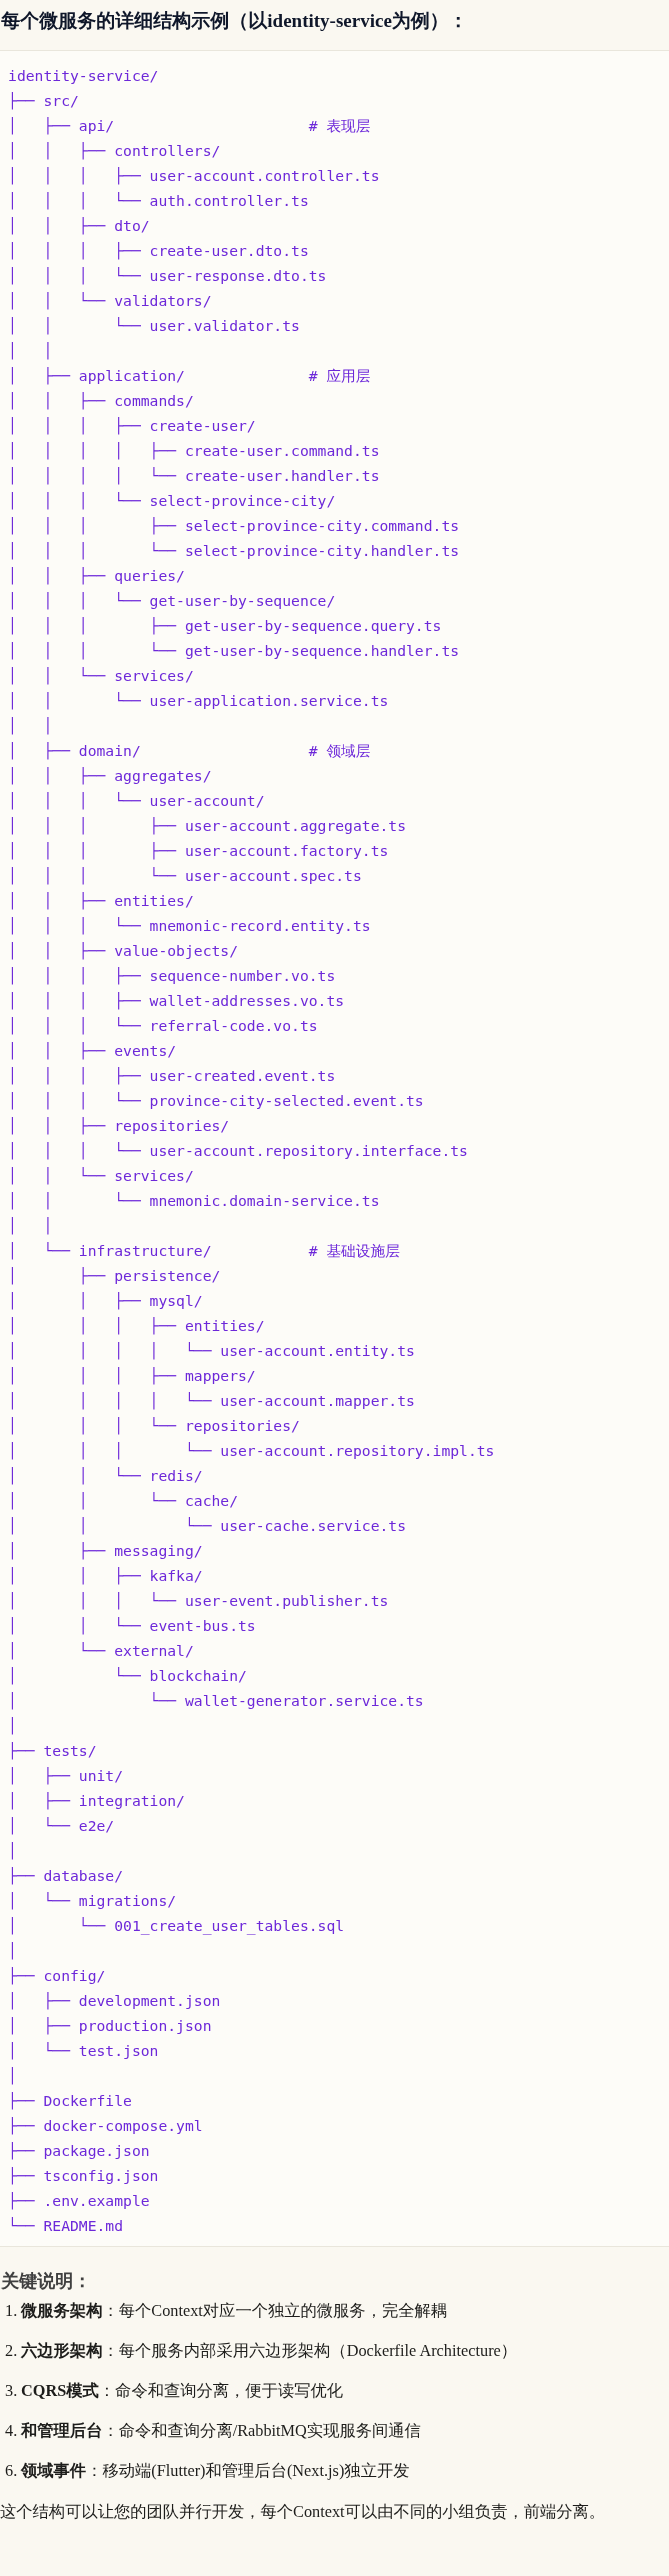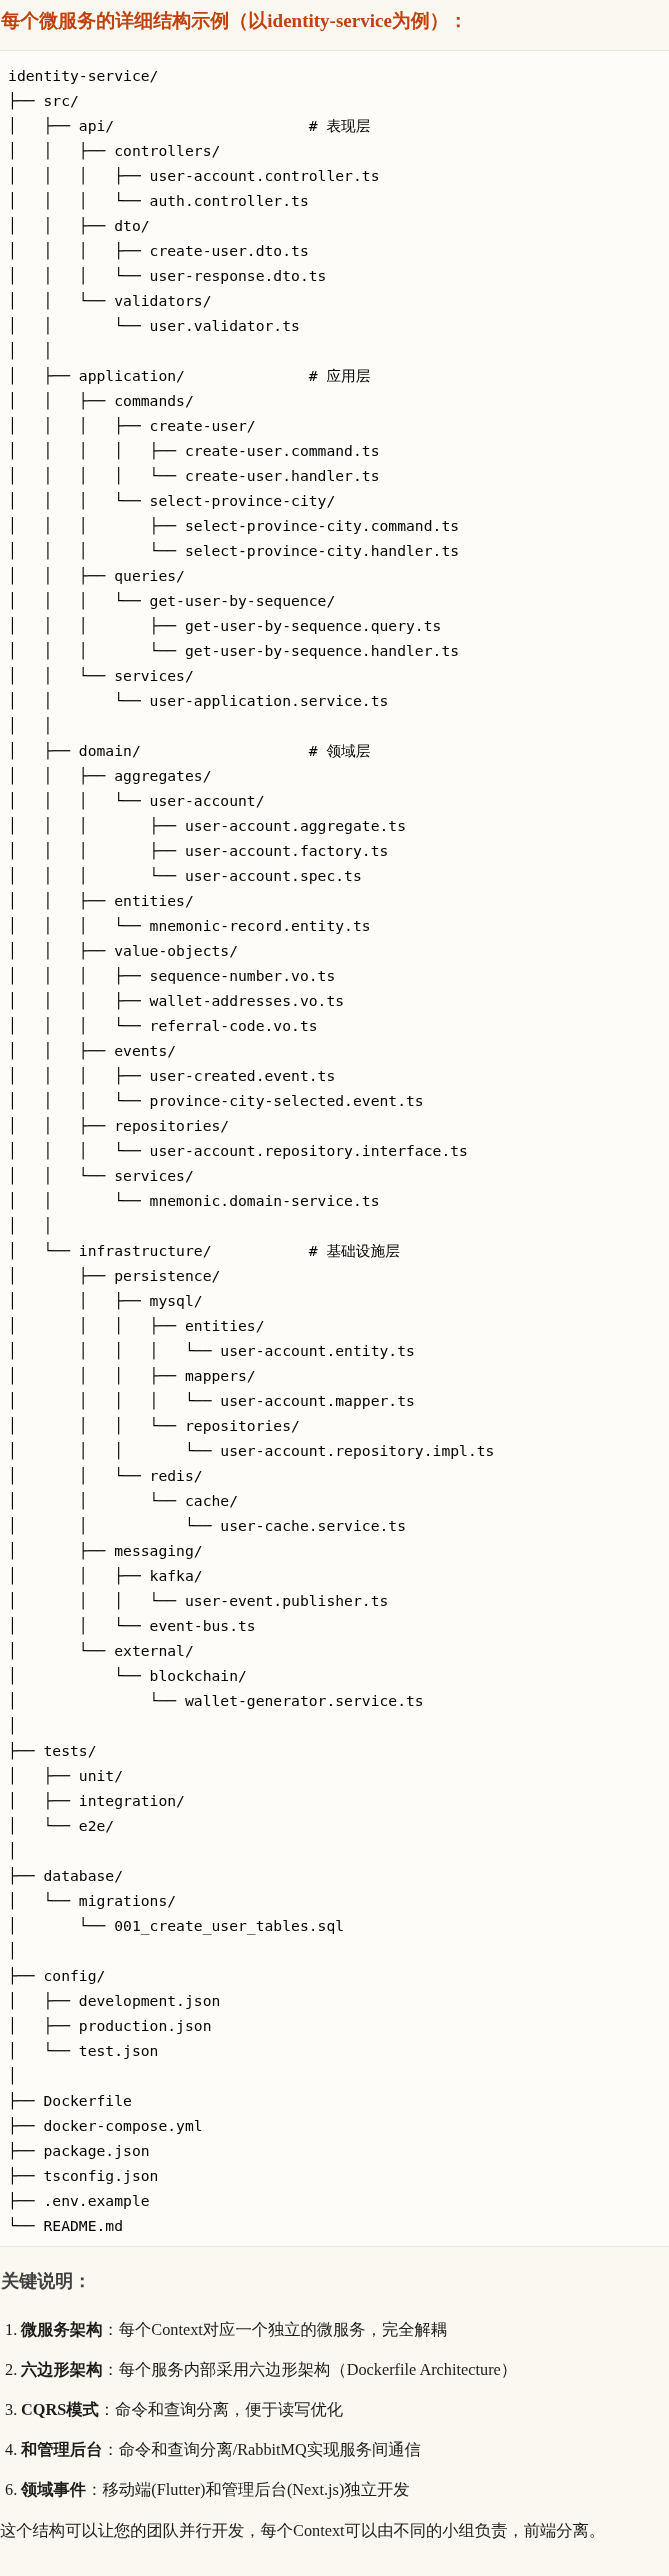--- a/index.html
+++ b/index.html
@@ -14,49 +14,49 @@
   }
   .page {
     width: 669px;
     box-sizing: border-box;
   }
   .title {
     margin: 7.5px 0 0 1.3px;
     font-size: 19px;
     line-height: 26px;
     font-weight: bold;
-    color: #c2410c;
+    color: #0f172a;
     font-family: "Liberation Serif", "DejaVu Serif", serif;
   }
   .codeblock {
     margin-top: 16.3px;
     background: #fdfcf8;
     border-top: 0.6px solid #e9e6dc;
     border-bottom: 0.6px solid #e9e6dc;
   }
   .tree {
     margin: 0;
     padding: 12.5px 6.3px 7.5px 8.1px;
     font-family: "DejaVu Sans Mono", "Liberation Mono", monospace;
     font-size: 14.7px;
     line-height: 25px;
-    color: #000000;
+    color: #6d28d9;
     white-space: pre;
     overflow: hidden;
   }
   .notes-heading {
     margin: 21px 0 0 1.3px;
     font-size: 18px;
     line-height: 26px;
     font-weight: bold;
     color: #404040;
   }
   .notes-list {
     list-style: none;
-    margin: 26px 0 0 0;
+    margin: 7px 0 0 0;
     padding: 0 0 0 5px;
   }
   .notes-list li {
     font-size: 16.3px;
     line-height: 20px;
     margin: 0 0 20px 0;
     color: #1d1d1b;
   }
   .notes-list li .num {
     margin-right: 3.8px;

